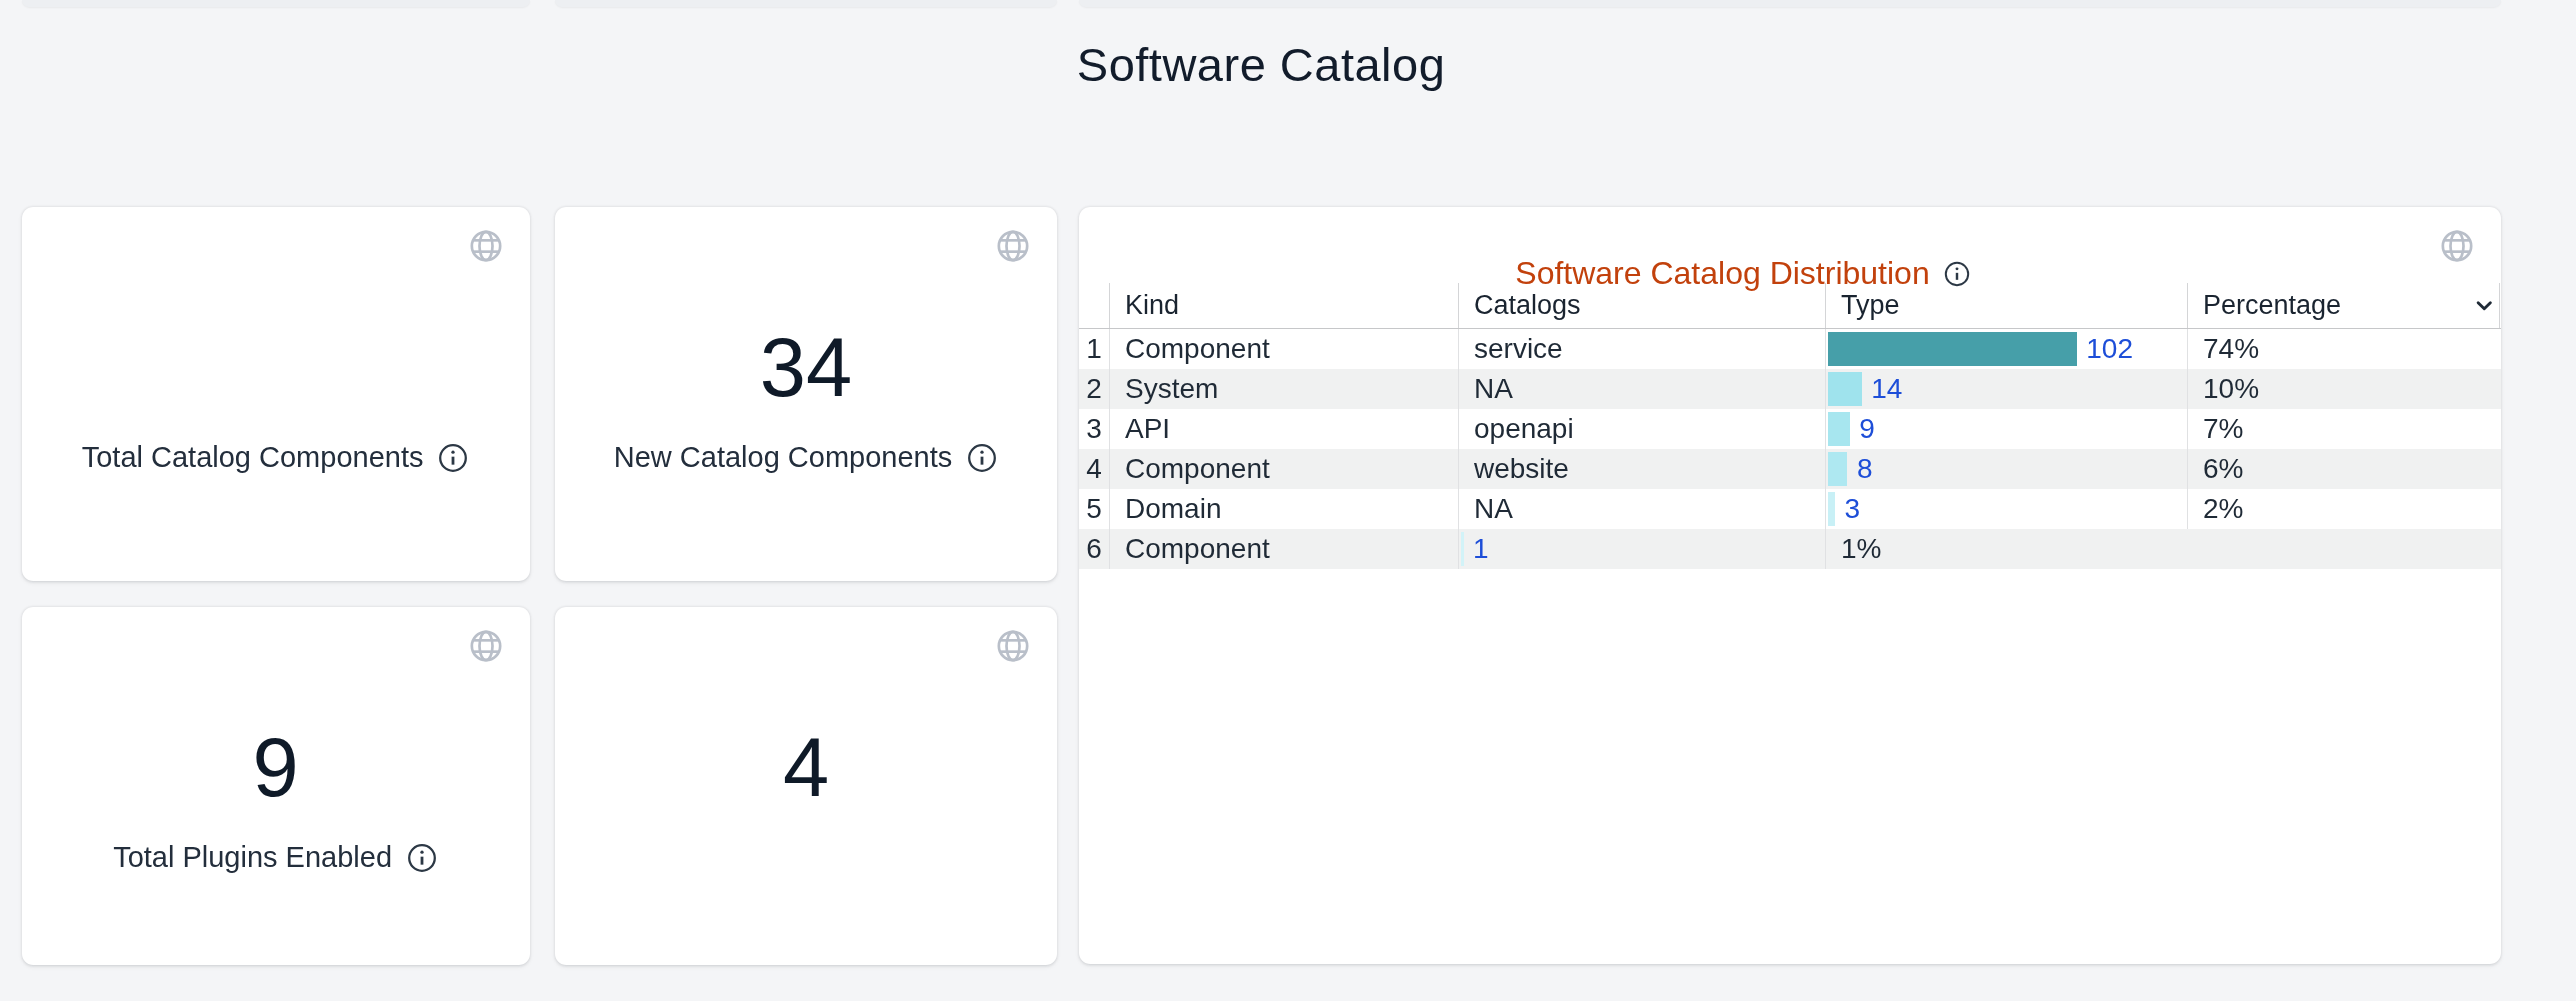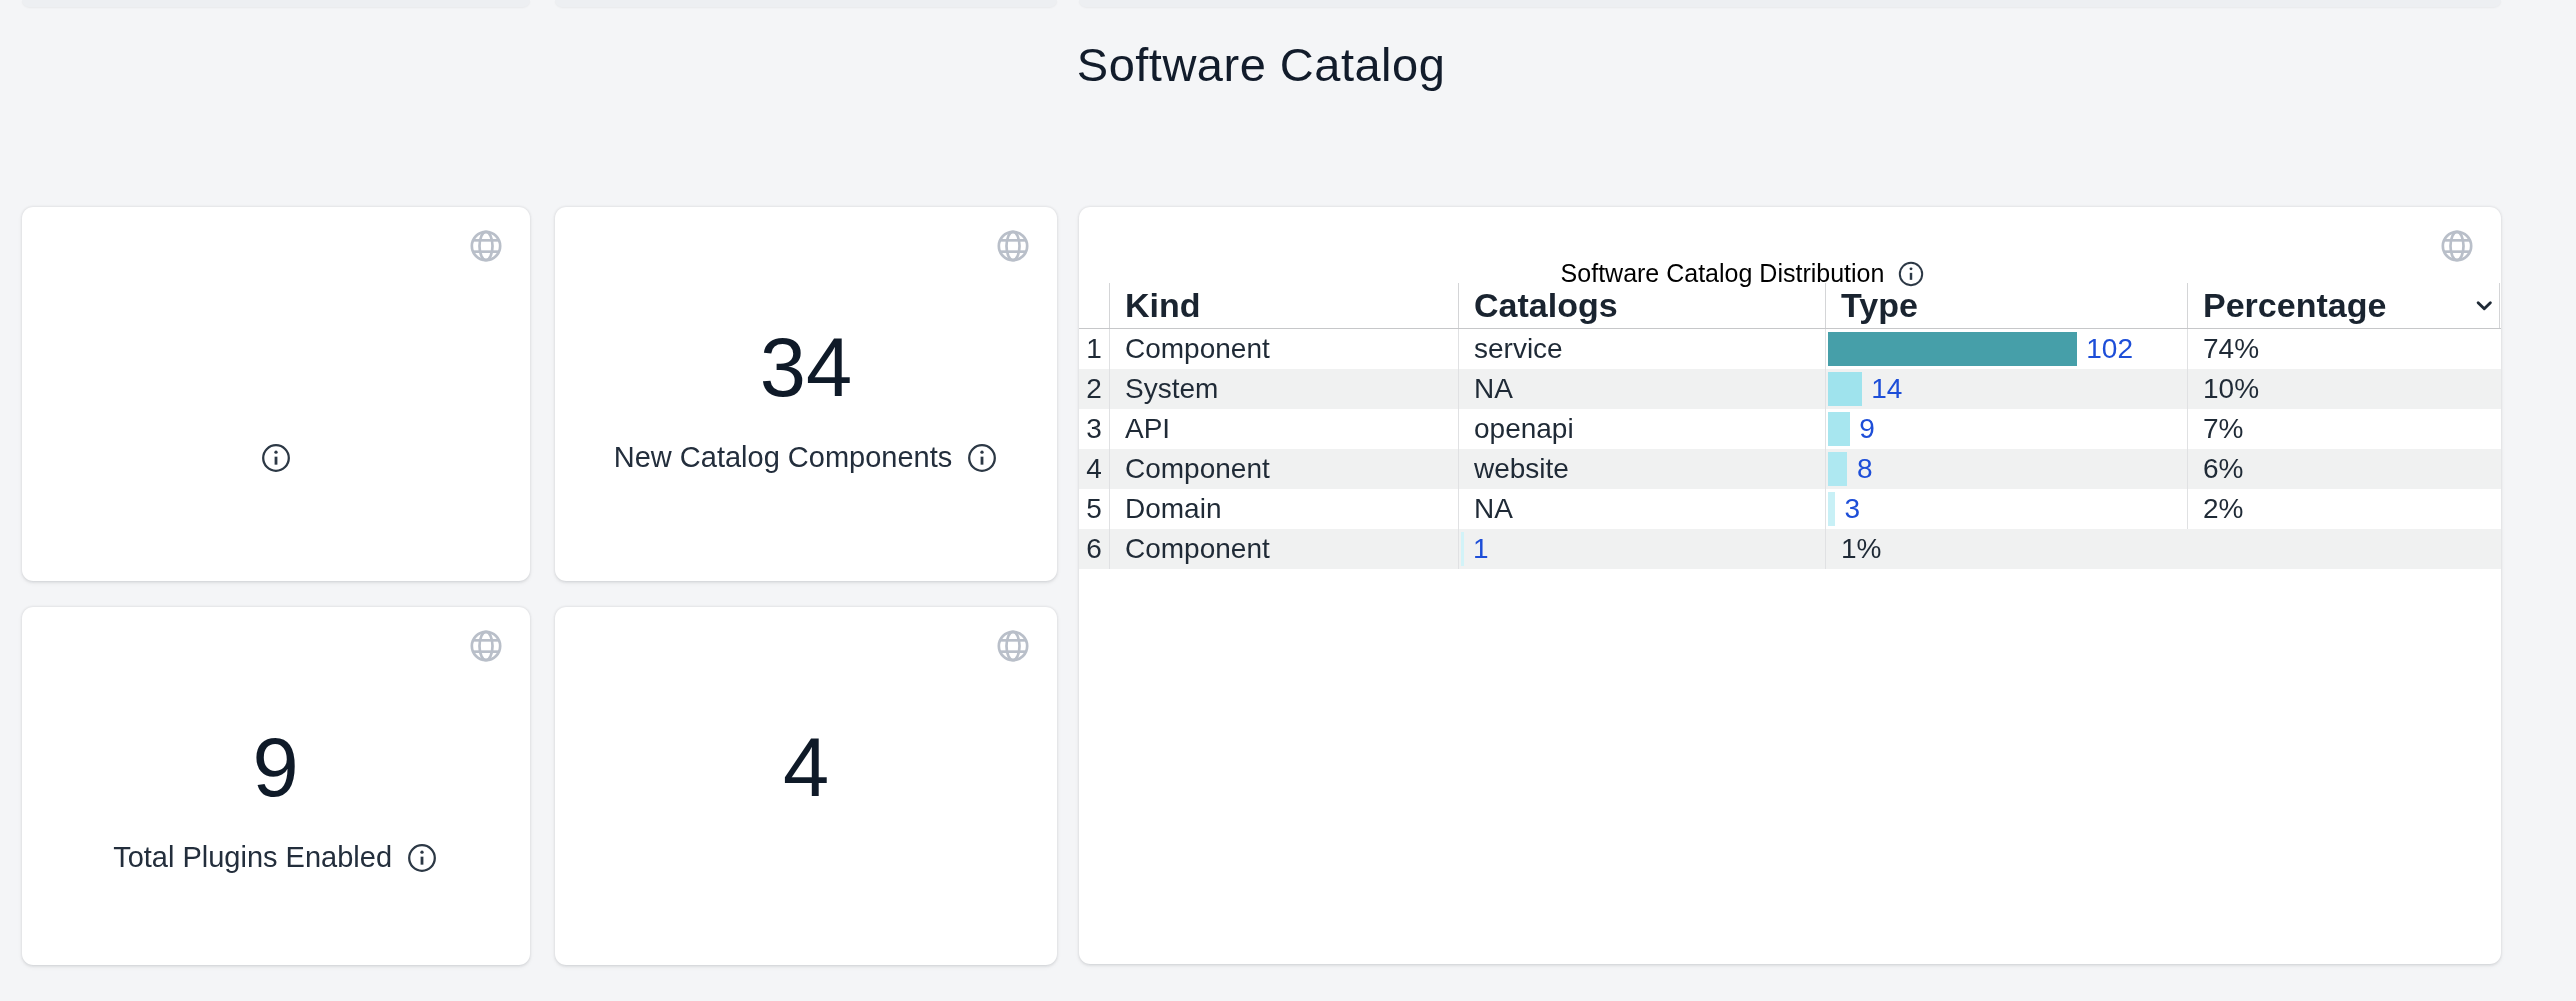--- a/index.html
+++ b/index.html
@@ -24,27 +24,27 @@
               font-size:83px;line-height:103px;color:#0f1a28;}
   .stat-label-row{position:absolute;top:229px;left:0;right:0;height:43px;
                   display:flex;justify-content:center;align-items:center;gap:14px;}
   .stat-label{font-size:29px;color:#232e3c;white-space:nowrap;}
   .globe{position:absolute;top:21.6px;right:27px;width:34px;height:34px;cursor:pointer;}
   .info-icon{width:32px;height:32px;flex:0 0 auto;cursor:pointer;}
 
   
   .panel-title-row{position:absolute;top:40px;left:0;right:94px;height:53px;
                    display:flex;justify-content:center;align-items:center;gap:13px;}
-  .panel-title{font-size:25px;color:#000000;white-space:nowrap;}
+  .panel-title{font-size:32px;color:#c2410c;white-space:nowrap;}
   .panel-title-row .info-icon{width:28px;height:28px;}
 
   .tbl{position:absolute;top:76px;left:0;width:1422px;font-size:28px;color:#1f2a36;}
   .thead,.trow{display:grid;grid-template-columns:30px 349px 367px 362px 313px;}
   .thead{height:45px;border-bottom:1.9px solid #c6c7c9;}
-  .th{display:flex;align-items:center;padding-left:15px;font-weight:bold;font-size:34px;
+  .th{display:flex;align-items:center;padding-left:15px;font-weight:normal;font-size:27px;
       color:#1a2430;border-left:0.9px solid #d4d5d7;cursor:pointer;}
   .th-idx{border-left:none;padding-left:0;cursor:default;}
   .th-last{border-right:0.9px solid #d4d5d7;padding-right:3px;}
   .th-last .chevron{margin-left:auto;}
   .trow{height:40px;}
   .trow:nth-child(odd){background:#f0f1f1;}   
   .trow.r-odd{background:#ffffff;}
   .trow.r-even{background:#f0f1f1;}
   .td{display:flex;align-items:center;padding-left:15px;border-left:0.9px solid #e0e1e3;
       overflow:hidden;white-space:nowrap;}
@@ -65,20 +65,21 @@
   <div class="page-title">Software Catalog</div>
 
   <div class="card" style="left:21.6px;top:207px;width:508px;height:374px;">
     <svg class="globe" viewBox="0 0 24 24" fill="none" stroke="#b9bfc9" stroke-width="1.9">
       <circle cx="12" cy="12" r="10"></circle>
         <ellipse cx="12" cy="12" rx="4.6" ry="10"></ellipse>
       <line x1="3" y1="8" x2="21" y2="8"></line>
         <line x1="3" y1="16" x2="21" y2="16"></line>
     </svg>
     <div class="stat-label-row">
+      <span class="stat-label">Total Catalog Components</span>
       <svg class="info-icon" viewBox="0 0 24 24" fill="none" stroke="#2c3845" stroke-width="1.7">
         <circle cx="12" cy="12" r="9.6"></circle>
           <line x1="12" y1="11" x2="12" y2="17" stroke-width="2.1"></line>
           <circle cx="12" cy="7.6" r="1.25" fill="#2c3845" stroke="none"></circle>
       </svg>
     </div>
   </div>
 
   <div class="card" style="left:555px;top:207px;width:502px;height:374px;">
     <svg class="globe" viewBox="0 0 24 24" fill="none" stroke="#b9bfc9" stroke-width="1.9">

